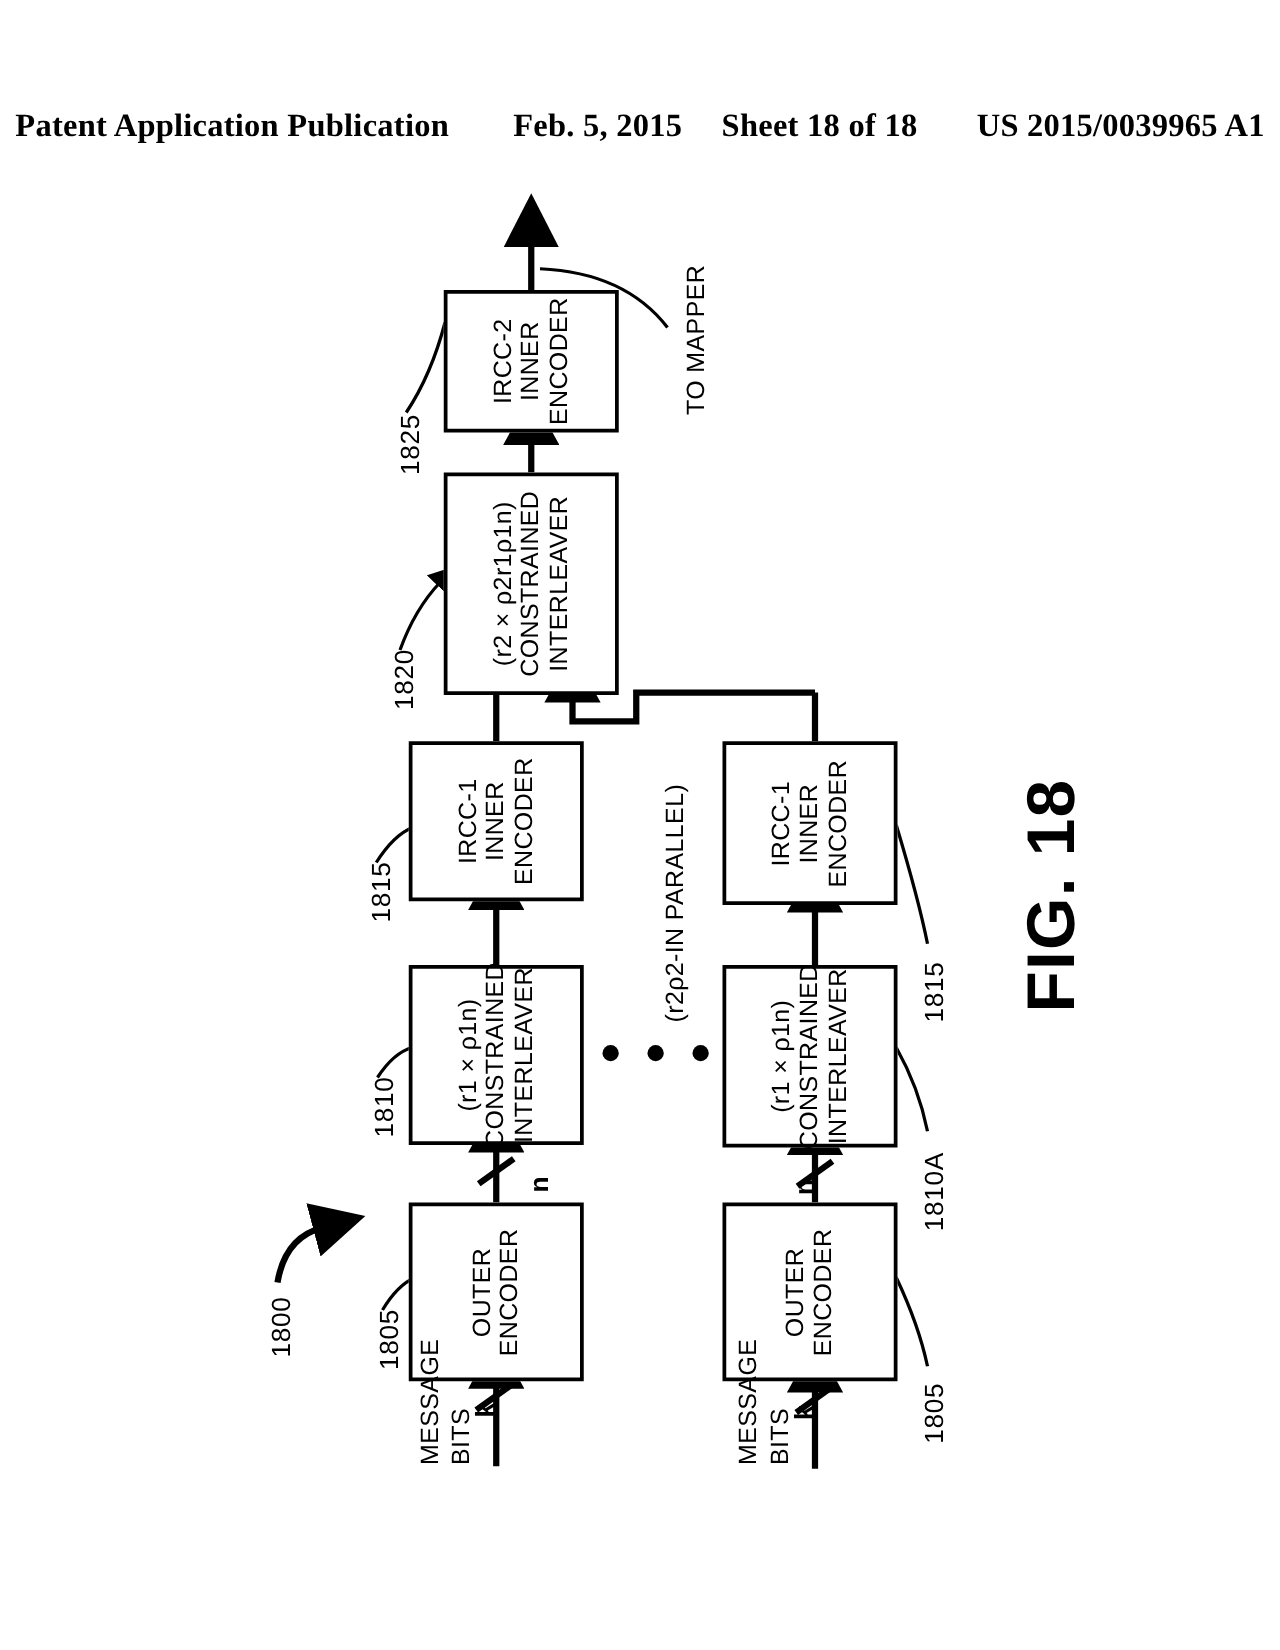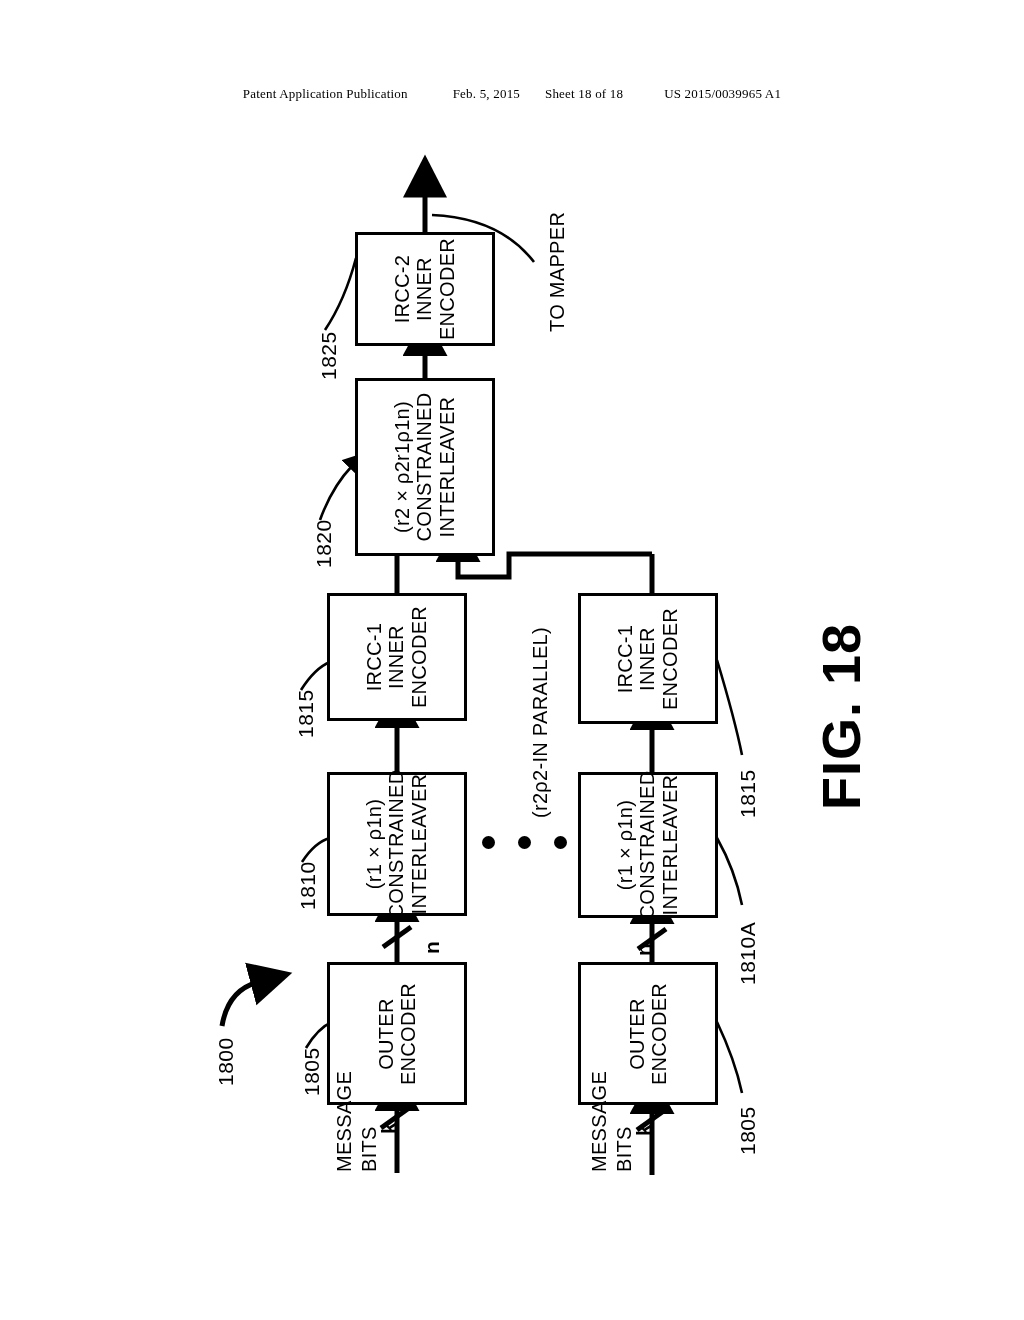--- a/index.html
+++ b/index.html
@@ -18,22 +18,22 @@
   }
 
   
   .pub-header {
     position: absolute;
     left: 0;
     top: 86px;
     width: 1024px;
     text-align: center;
     font-family: "Liberation Serif", serif;
-    font-weight: normal;
-    font-size: 13px;
+    font-weight: bold;
+    font-size: 26px;
     letter-spacing: 0.2px;
     white-space: nowrap;
   }
   .pub-header span { display: inline-block; vertical-align: baseline; }
   .hdr-gap-1 { width: 38px; }
   .hdr-gap-2 { width: 18px; }
   .hdr-gap-3 { width: 34px; }
 
   
   #figure {

